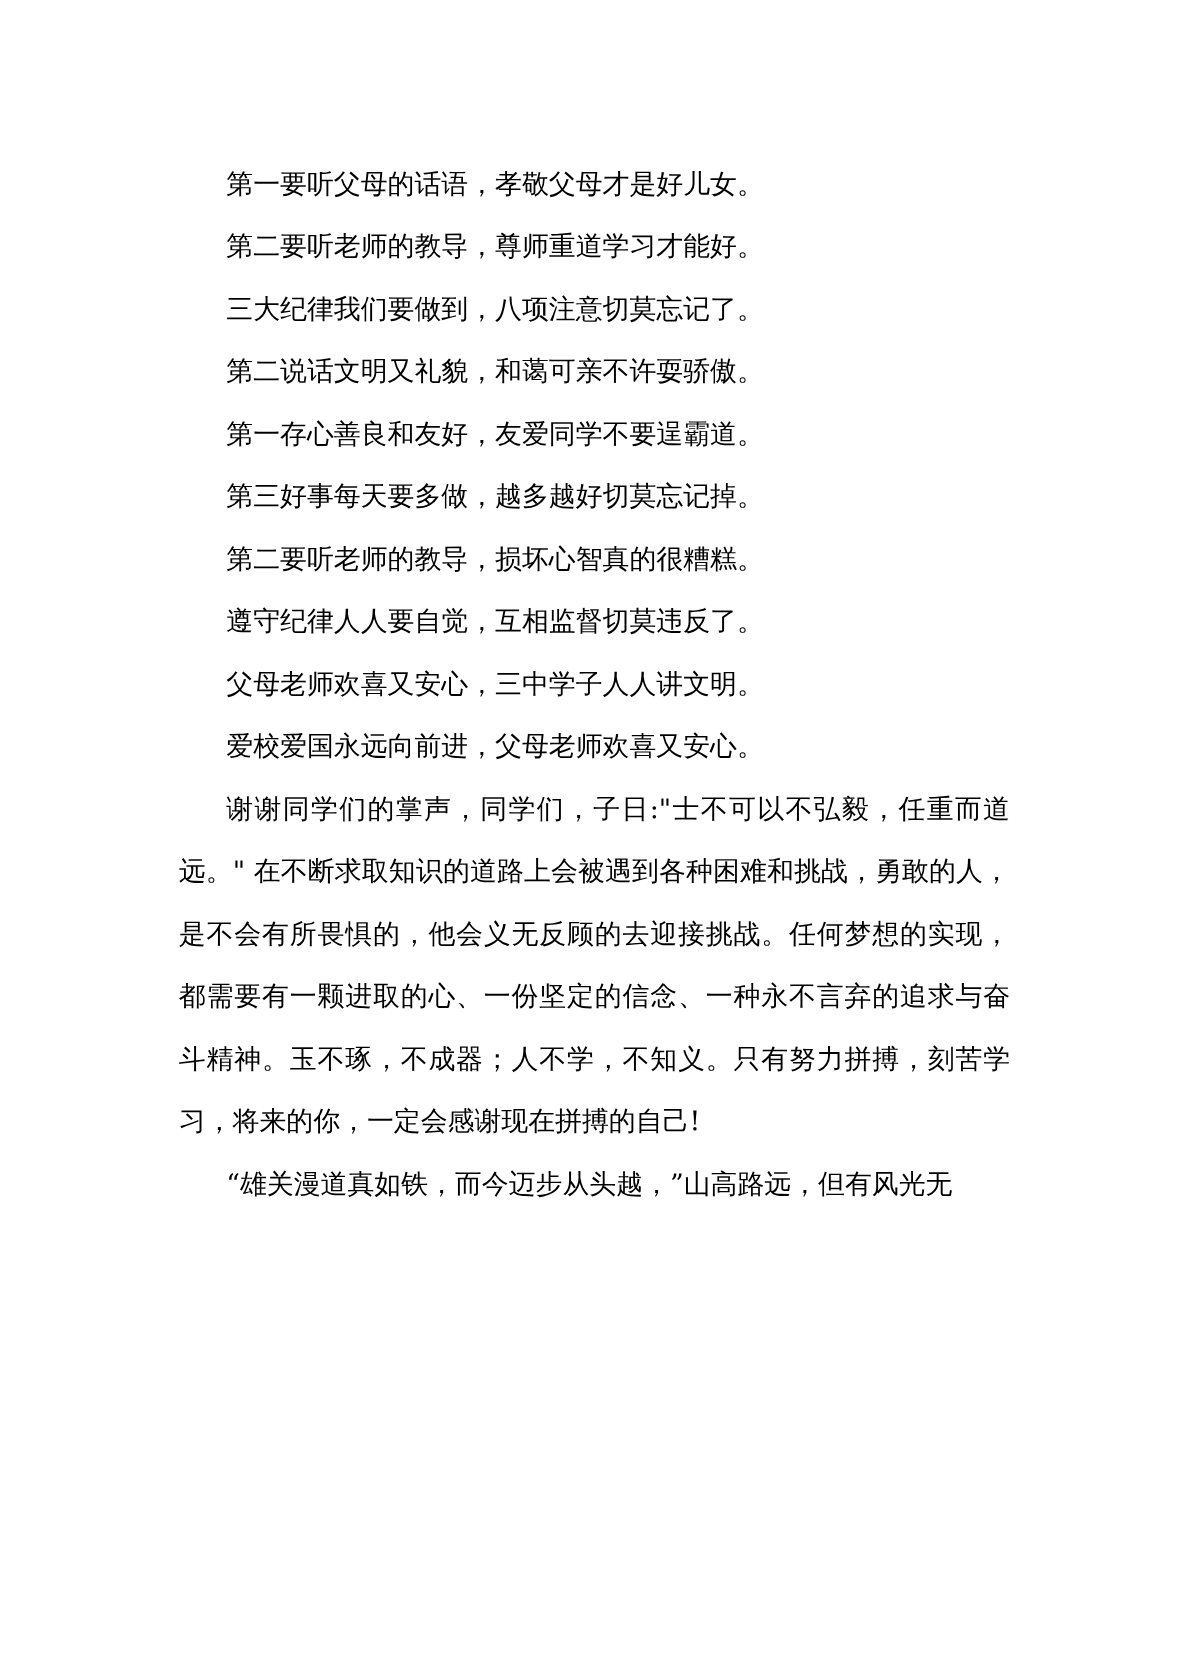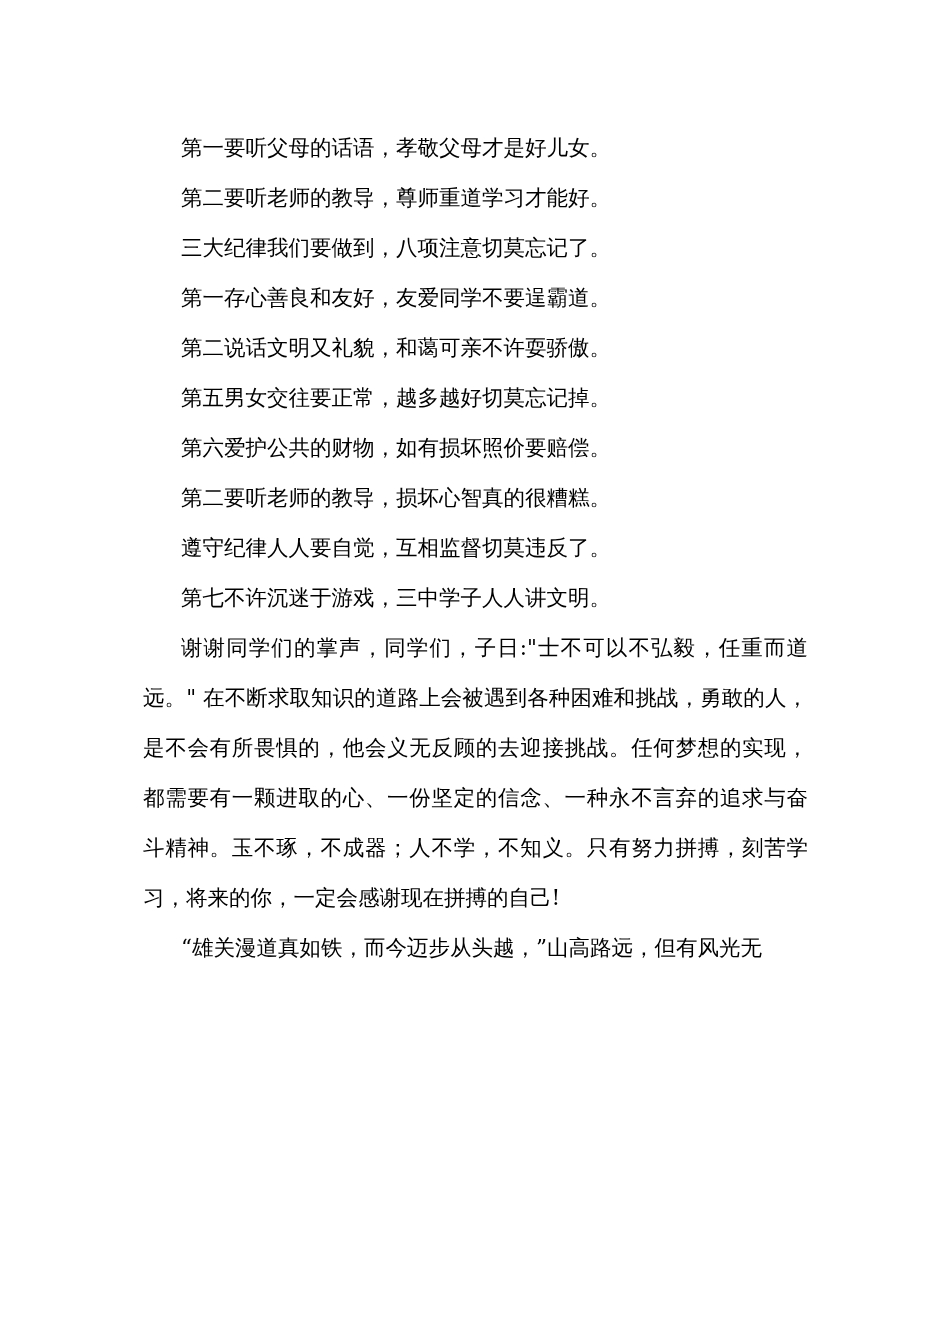--- a/index.html
+++ b/index.html
@@ -43,35 +43,35 @@
 <div class="page">
   <div class="text-block">
 
       <p class="para">第一要听父母的话语，孝敬父母才是好儿女。</p>
 
       <p class="para">第二要听老师的教导，尊师重道学习才能好。</p>
 
 
       <p class="para">三大纪律我们要做到，八项注意切莫忘记了。</p>
 
+      <p class="para">第二说话文明又礼貌，和蔼可亲不许耍骄傲。</p>
+
       <p class="para">第一存心善良和友好，友爱同学不要逞霸道。</p>
 
-      <p class="para">第二说话文明又礼貌，和蔼可亲不许耍骄傲。</p>
-
-      <p class="para">第五男女交往要正常，越多越好切莫忘记掉。</p>
+      <p class="para">第三好事每天要多做，越多越好切莫忘记掉。</p>
 
 
 
-      <p class="para">第六爱护公共的财物，如有损坏照价要赔偿。</p>
 
       <p class="para">第二要听老师的教导，损坏心智真的很糟糕。</p>
 
 
       <p class="para">遵守纪律人人要自觉，互相监督切莫违反了。</p>
 
-      <p class="para">第七不许沉迷于游戏，三中学子人人讲文明。</p>
+      <p class="para">父母老师欢喜又安心，三中学子人人讲文明。</p>
 
+      <p class="para">爱校爱国永远向前进，父母老师欢喜又安心。</p>
 
       <p class="para">谢谢同学们的掌声，同学们，子日:"士不可以不弘毅，任重而道远。" 在不断求取知识的道路上会被遇到各种困难和挑战，勇敢的人，是不会有所畏惧的，他会义无反顾的去迎接挑战。任何梦想的实现，都需要有一颗进取的心、一份坚定的信念、一种永不言弃的追求与奋斗精神。玉不琢，不成器；人不学，不知义。只有努力拼搏，刻苦学习，将来的你，一定会感谢现在拼搏的自己!</p>
 
       <p class="para">“雄关漫道真如铁，而今迈步从头越，”山高路远，但有风光无</p>
     </div>
 </div>
 
 </body></html>

